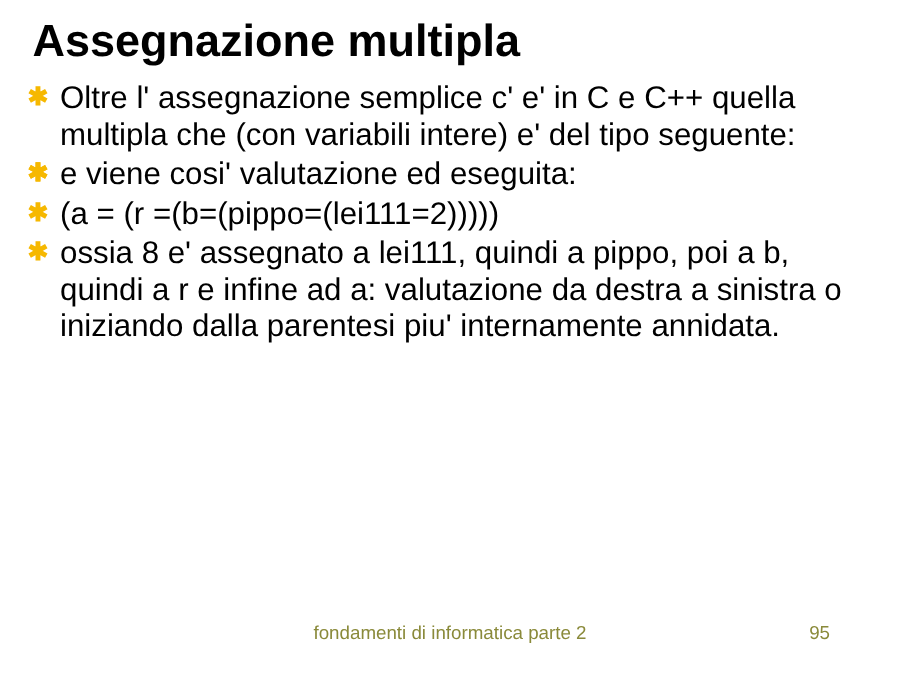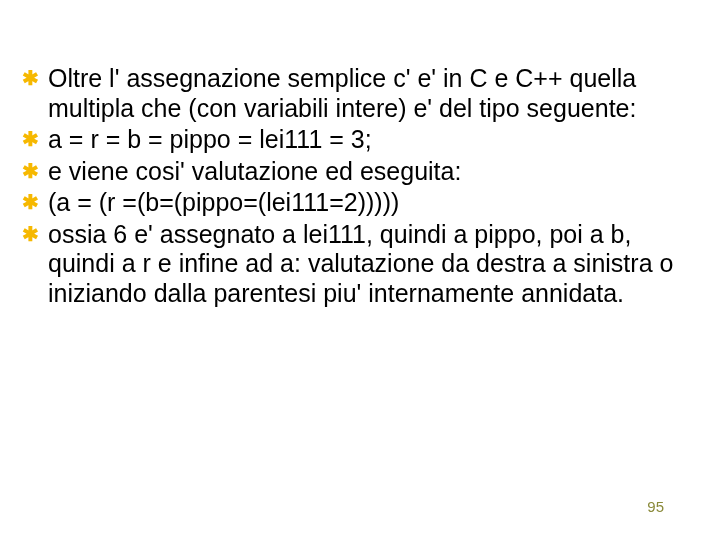--- a/index.html
+++ b/index.html
@@ -73,41 +73,42 @@
     right: 56px;
     font-size: 15px;
     color: #8a8a3a;
   }
 </style>
 </head>
 <body>
 
 <div class="slide">
 
+  <div class="title">Assegnazione multipla</div>
 
   <div class="body">
     <div class="item">
       <span class="bullet">✱</span>
       <span>Oltre l' assegnazione semplice c' e' in C e C++ quella multipla che (con variabili intere) e' del tipo seguente:</span>
     </div>
     <div class="item">
       <span class="bullet">✱</span>
-      <span>a = r = b = pippo = lei111 = 3;</span>
     </div>
     <div class="item">
       <span class="bullet">✱</span>
       <span>e viene cosi' valutazione ed eseguita:</span>
     </div>
     <div class="item">
       <span class="bullet">✱</span>
       <span>(a = (r =(b=(pippo=(lei111=2)))))</span>
     </div>
     <div class="item">
       <span class="bullet">✱</span>
-      <span>ossia 6 e' assegnato a lei111, quindi a pippo, poi a b, quindi a r e infine ad a: valutazione da destra a sinistra o iniziando dalla parentesi piu' internamente annidata.</span>
+      <span>ossia 8 e' assegnato a lei111, quindi a pippo, poi a b, quindi a r e infine ad a: valutazione da destra a sinistra o iniziando dalla parentesi piu' internamente annidata.</span>
     </div>
   </div>
 
   <div class="footer">
+    <div class="footer-center">fondamenti di informatica parte 2</div>
     <div class="footer-right">95</div>
   </div>
 
 </div>
 
 </body></html>

